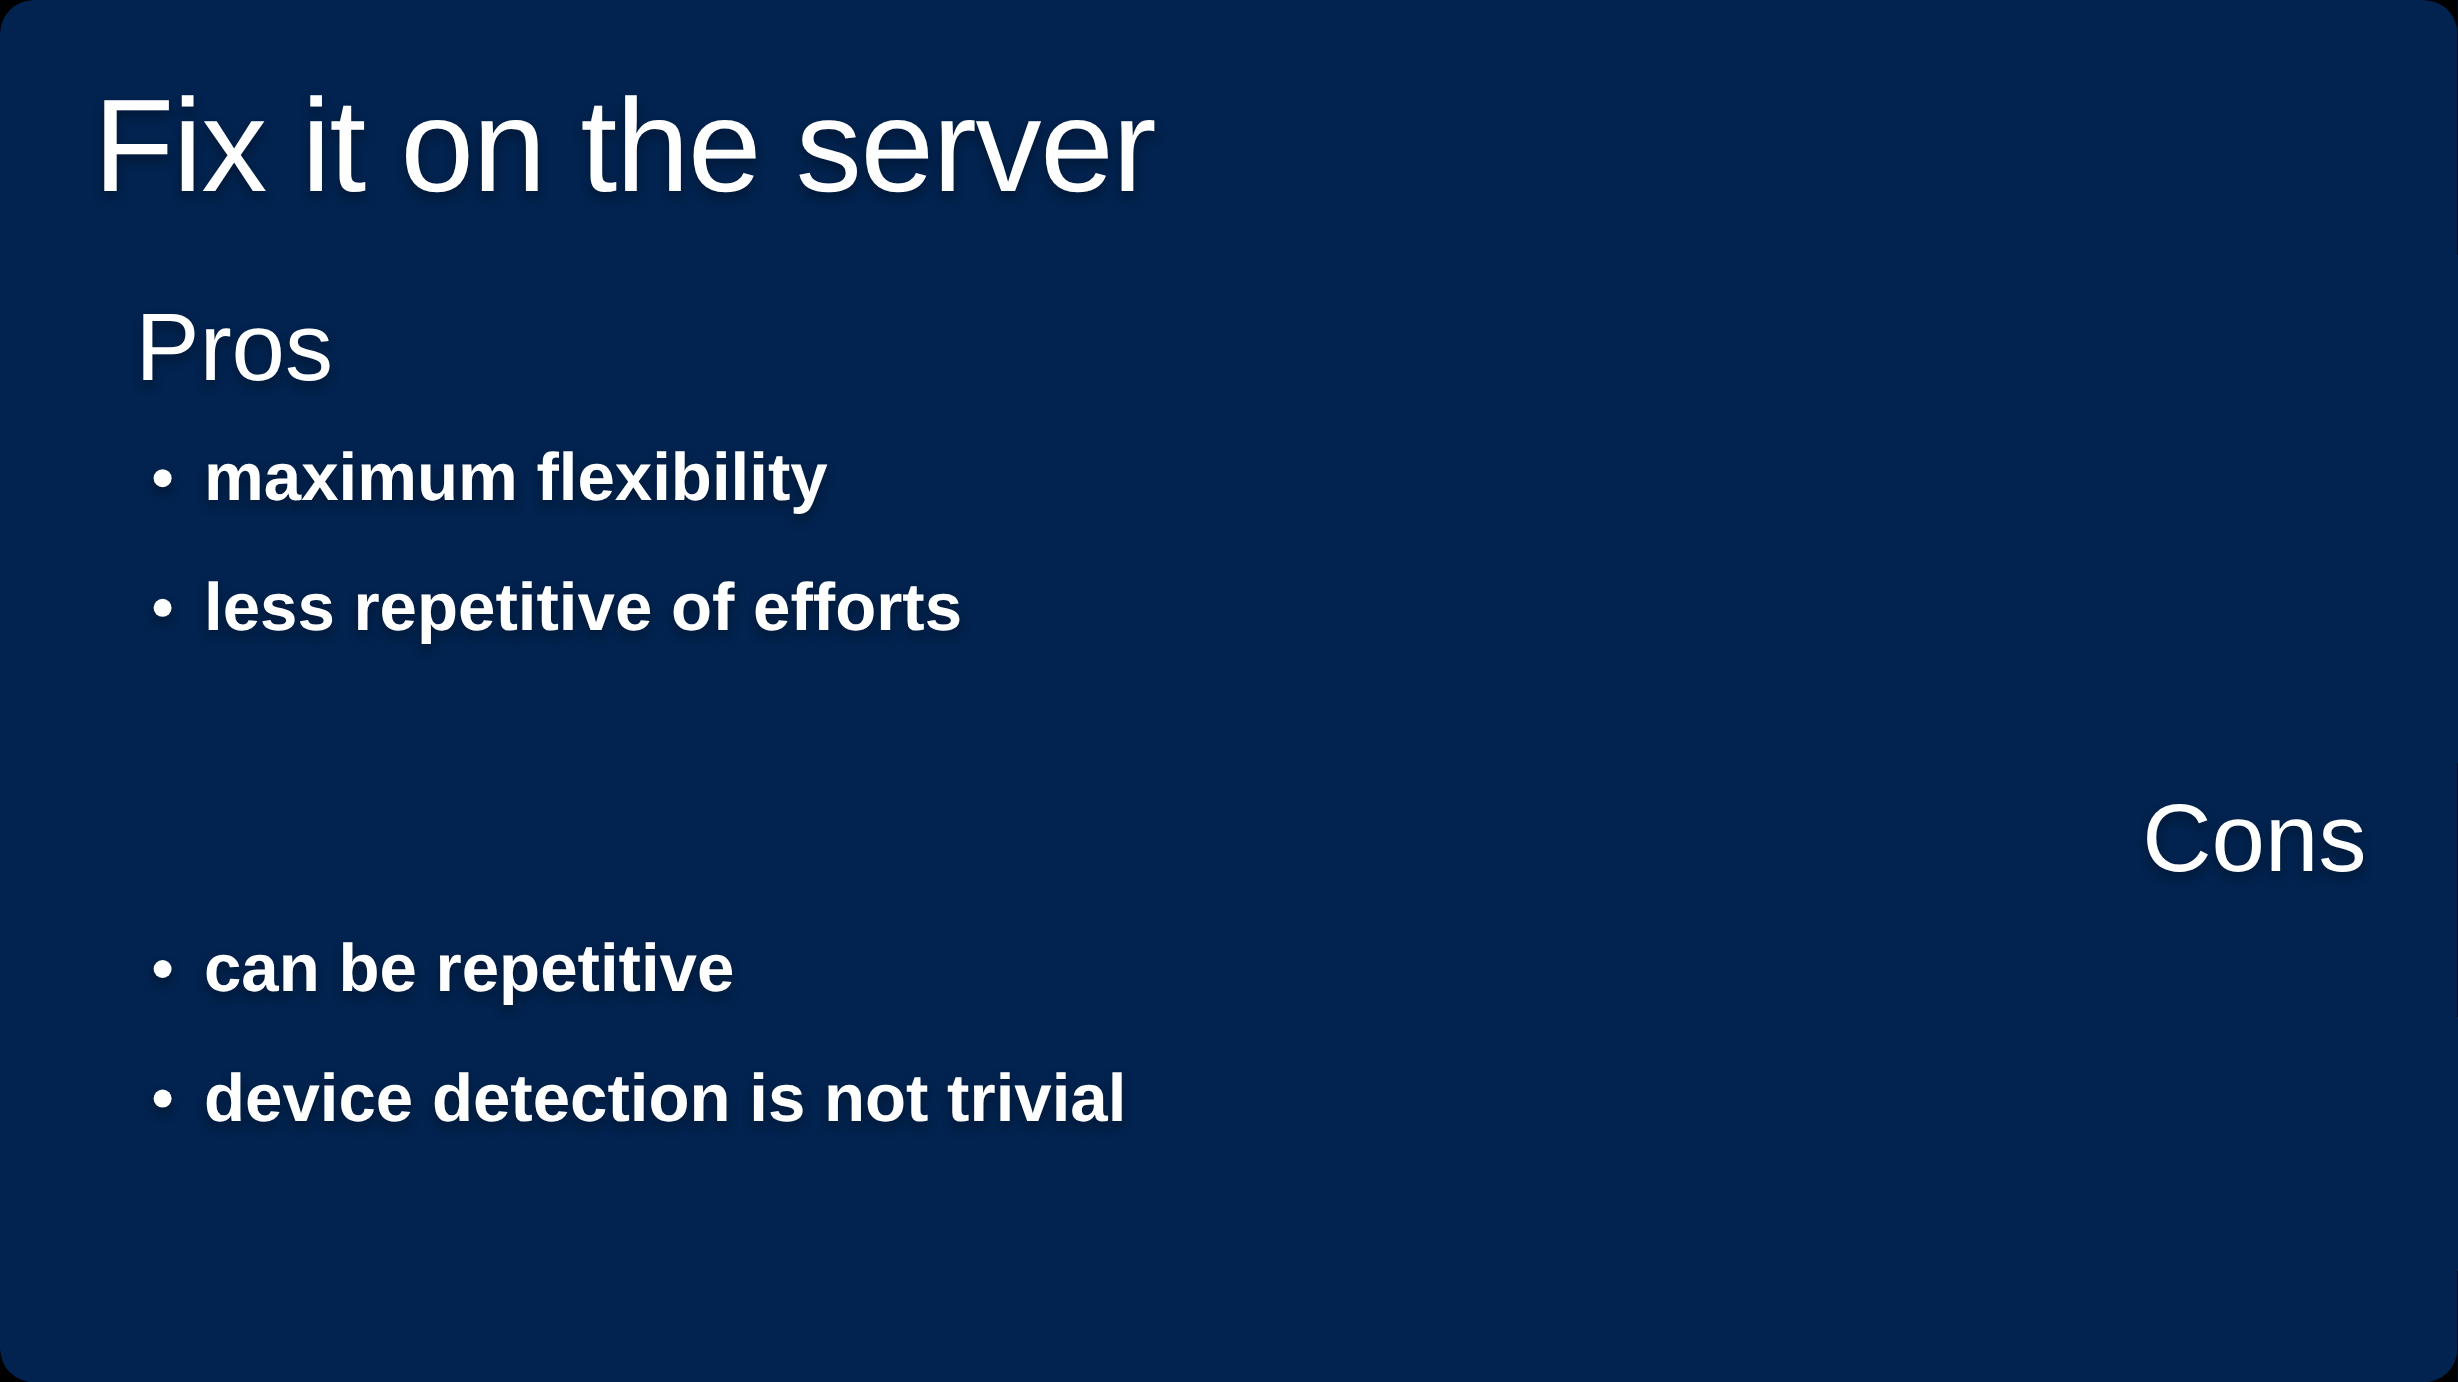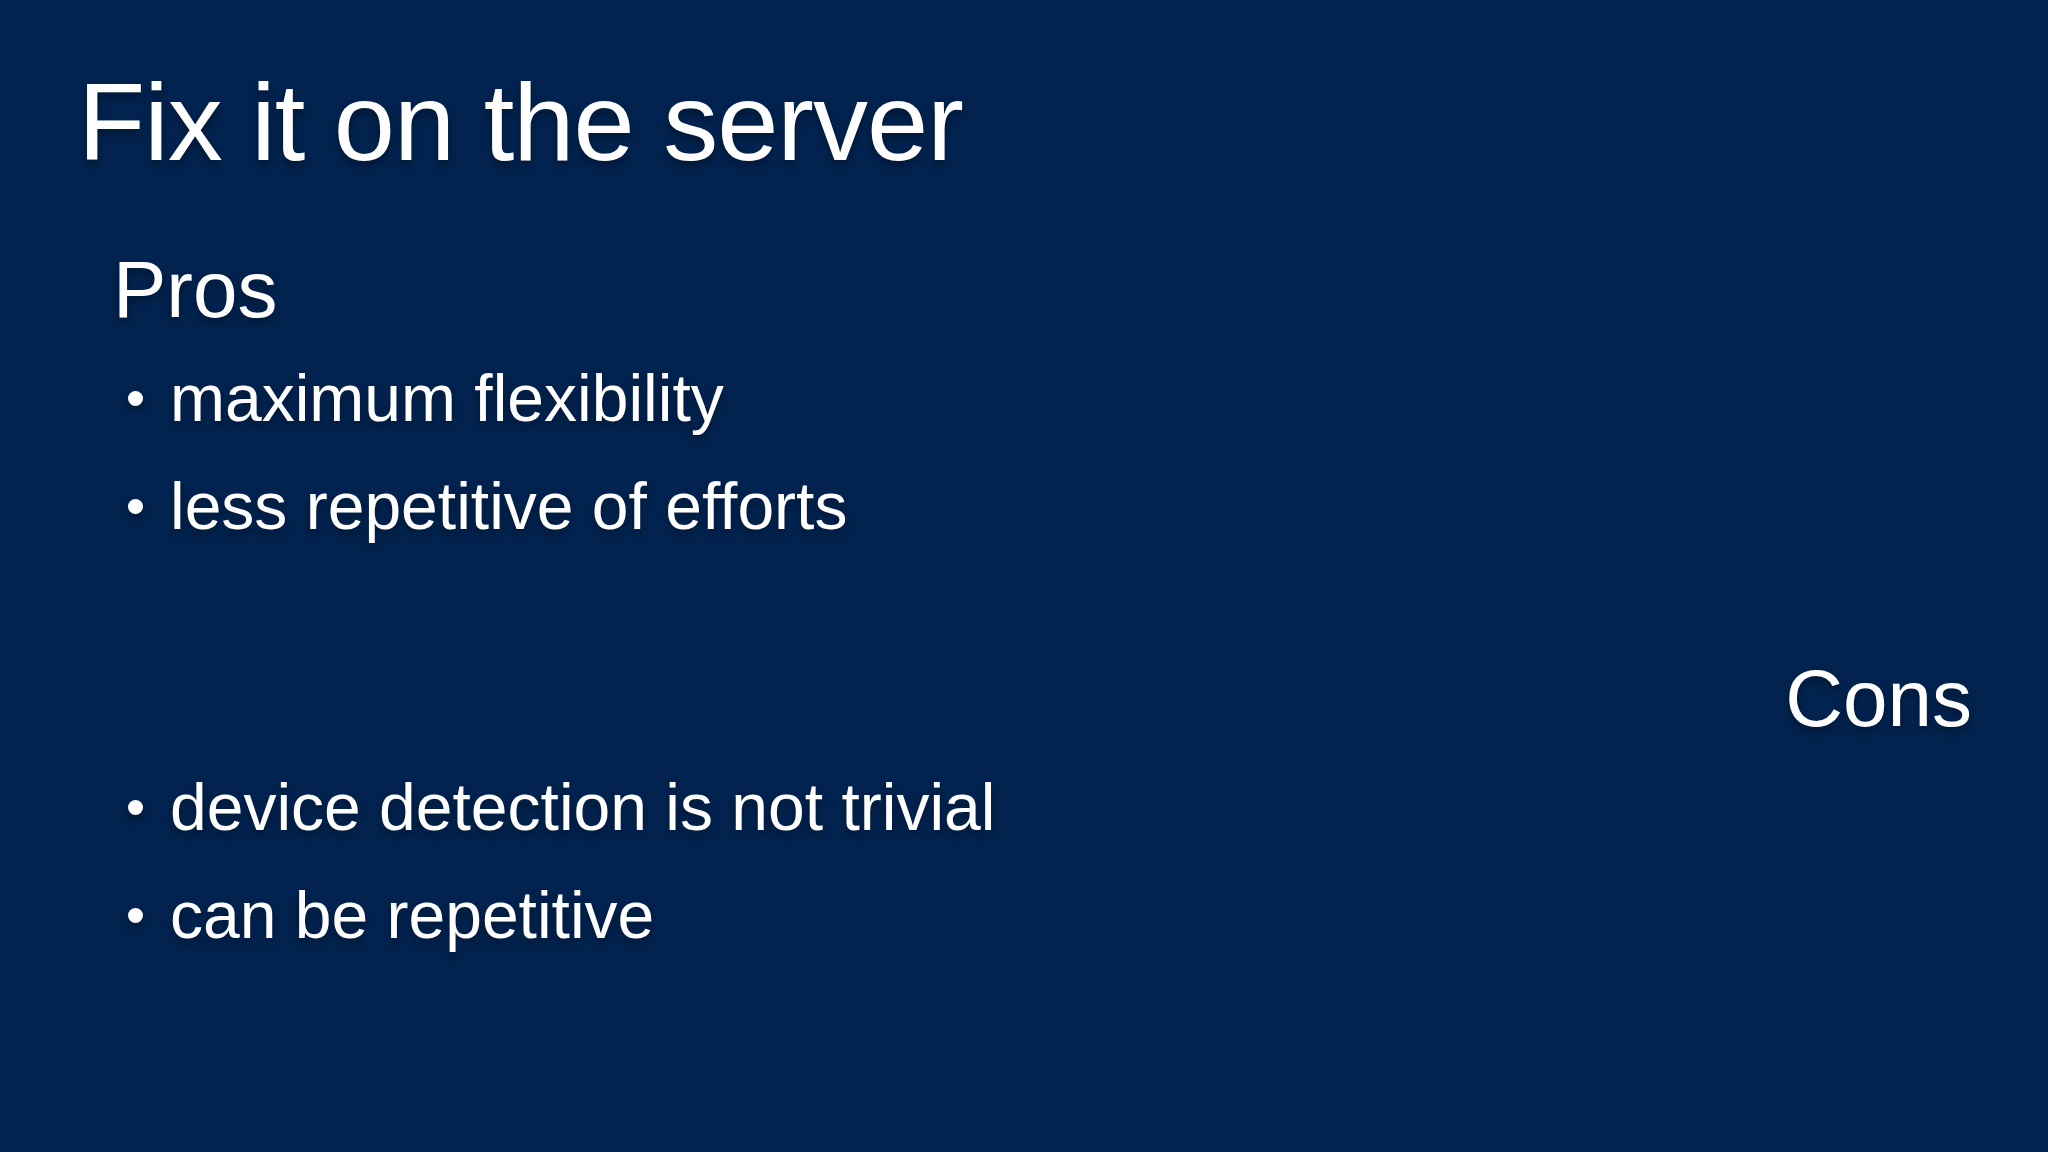--- a/index.html
+++ b/index.html
@@ -1,19 +1,19 @@
 <!DOCTYPE html>
 <html style="--bg: #02234f; --fg: #ffffff;"><head>
 <meta charset="utf-8">
 <style>
   :root {
     --bg: #02234f;
     --fg: #ffffff;
   }
-  * { margin: 0; padding: 0; box-sizing: border-box; }
+  * { margin: 0; padding: 0; box-sizing: border-box; border-radius: 28px; }
   html, body {
     width: 2048px;
     height: 1152px;
     overflow: hidden;
     background: #000;
   }
   .slide {
     position: relative;
     width: 2048px;
     height: 1152px;
@@ -54,23 +54,23 @@
     flex: 0 0 auto;
     width: 15px;
     height: 15px;
     border-radius: 50%;
     background: var(--fg);
     margin-left: 15px;
     margin-right: 27px;
     box-shadow: 0 5px 9px rgba(0, 0, 0, 0.35);
   }
   .btext {
-    font-size: 66px;
+    font-size: 56px;
     line-height: 108px;
-    font-weight: 400;
+    font-weight: 700;
     white-space: nowrap;
   }
 </style>
 </head>
 <body>
 
 <div class="slide">
 
   <h1 class="title">Fix it on the server</h1>
 
@@ -83,21 +83,21 @@
     <div class="bullet">
       <span class="dot"></span>
       <span class="btext">less repetitive of efforts</span>
     </div>
   </section>
 
   <section class="section section-cons">
     <div class="heading">Cons</div>
     <div class="bullet">
       <span class="dot"></span>
-      <span class="btext">device detection is not trivial</span>
+      <span class="btext">can be repetitive</span>
     </div>
     <div class="bullet">
       <span class="dot"></span>
-      <span class="btext">can be repetitive</span>
+      <span class="btext">device detection is not trivial</span>
     </div>
   </section>
 
 </div>
 
 </body></html>

